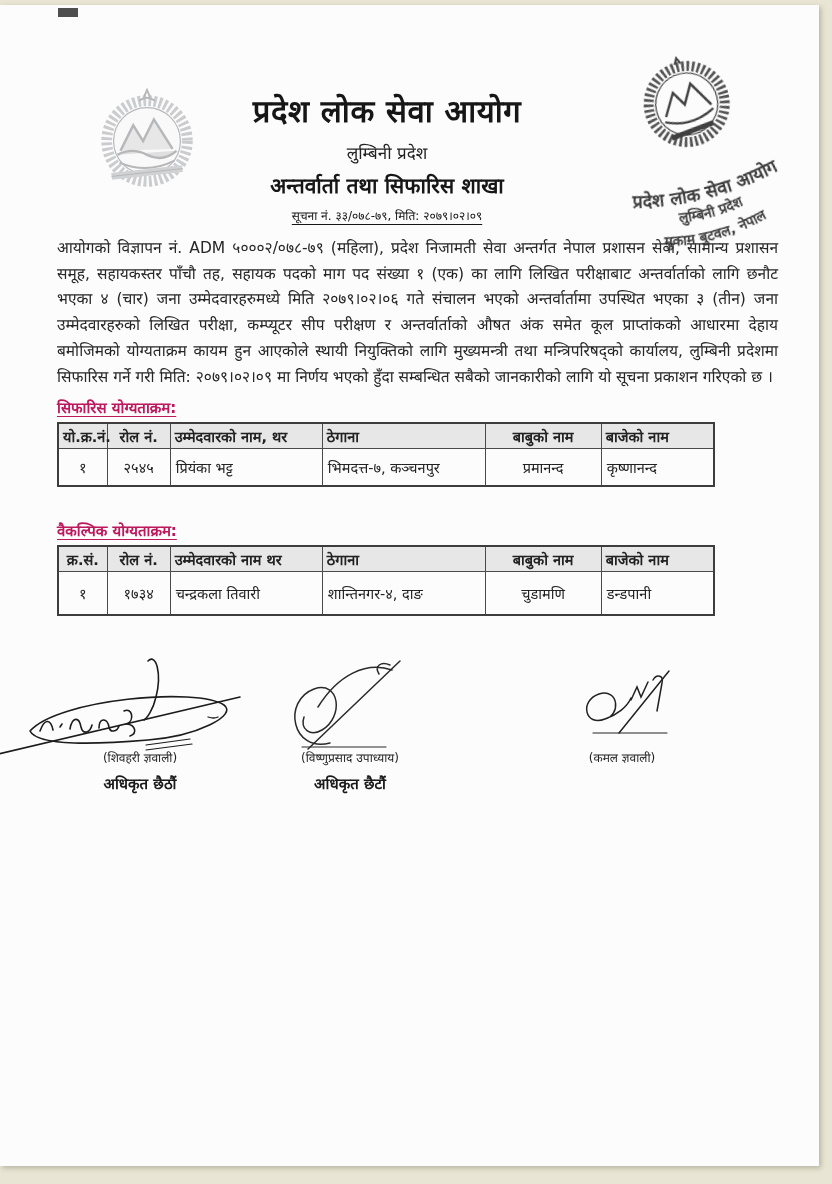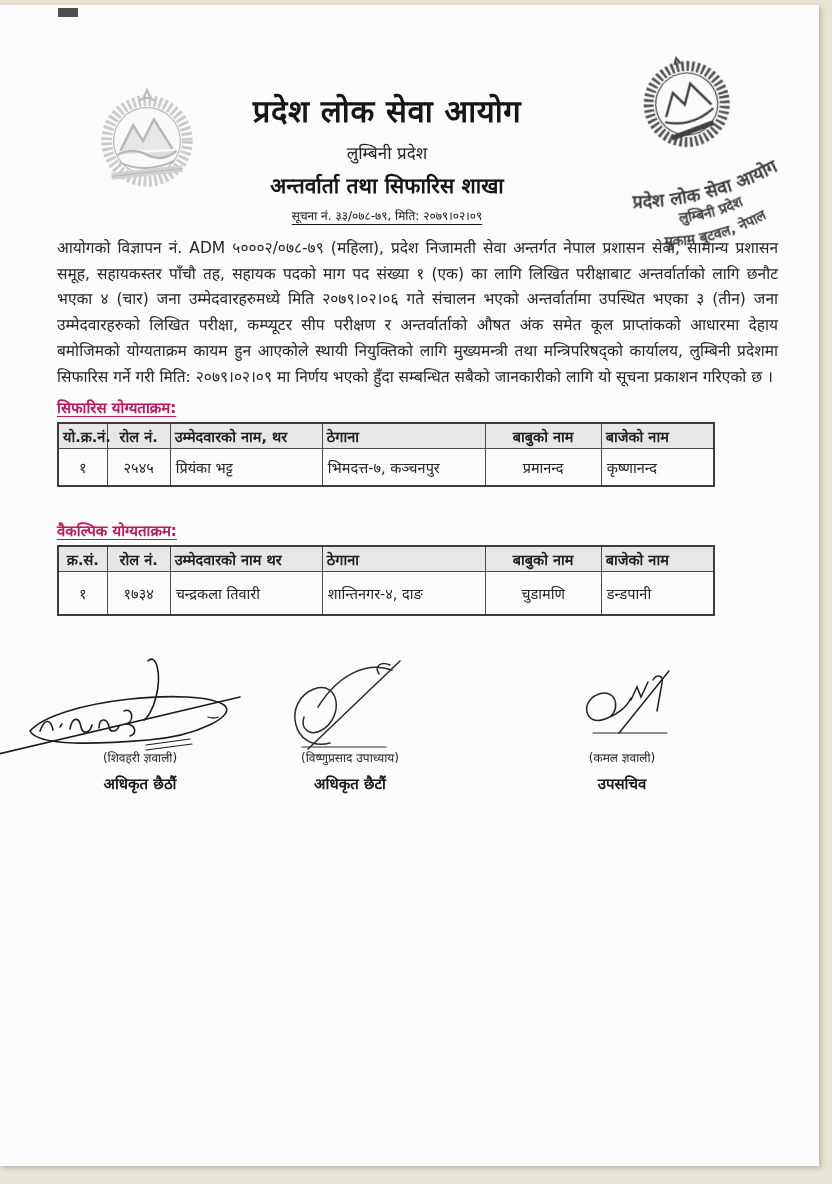--- a/index.html
+++ b/index.html
@@ -191,15 +191,14 @@
   <svg class="sig-svg" style="left:565px; top:664px;" width="135" height="78" viewBox="0 0 135 78">
     <g fill="none" stroke="#222" stroke-width="1.5" stroke-linecap="round">
       <path d="M40,50 C20,58 14,32 34,25 C54,19 56,46 40,50 C52,46 62,38 66,29"></path>
       <path d="M66,31 l6,-13 l4,10 l7,-15"></path>
       <path d="M88,11 c4,-7 11,-4 9,3 l-5,28"></path>
       <path d="M104,2 L54,64"></path>
       <path d="M28,64 L102,64" stroke-width="1.2"></path>
     </g>
   </svg>
   <div class="sig-name" style="left:512px; top:744px;">(कमल ज्ञवाली)</div>
-  <div class="sig-title" style="left:512px; top:768px;">उपसचिव</div>
 
 </div>
 
 </body></html>

